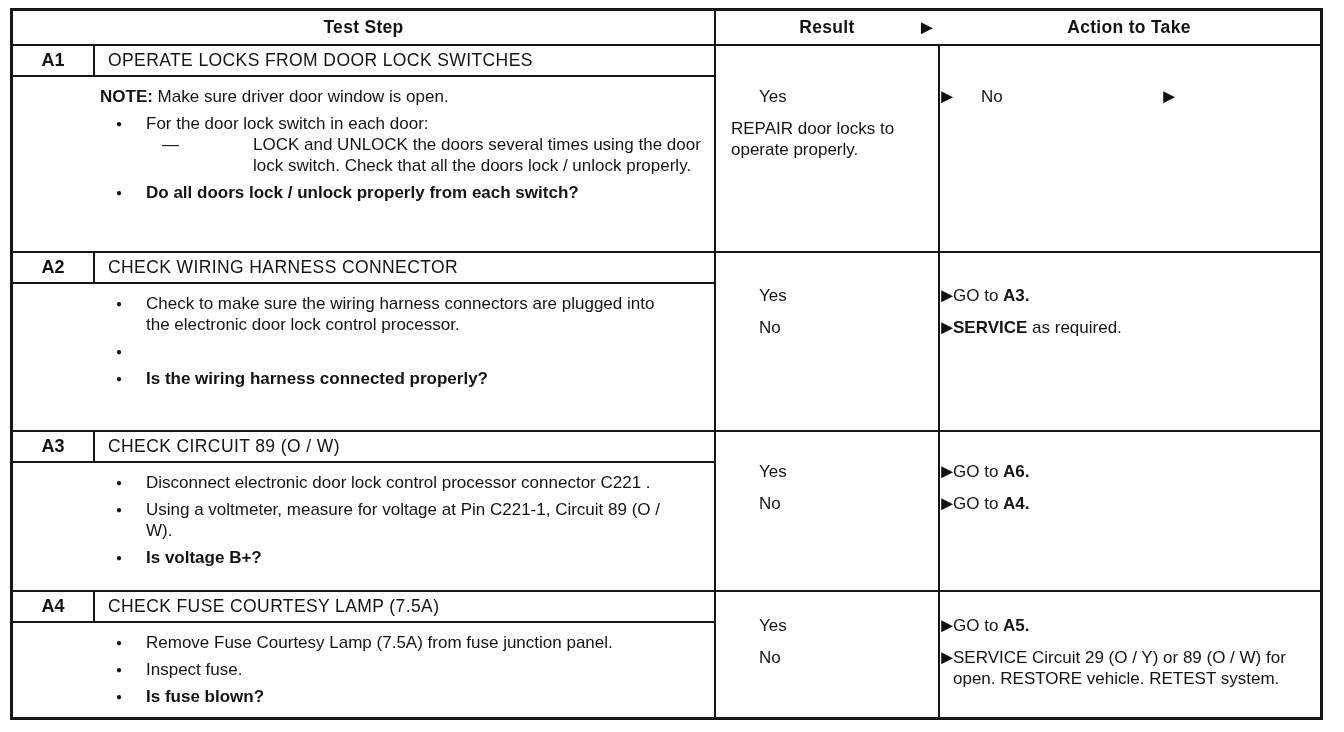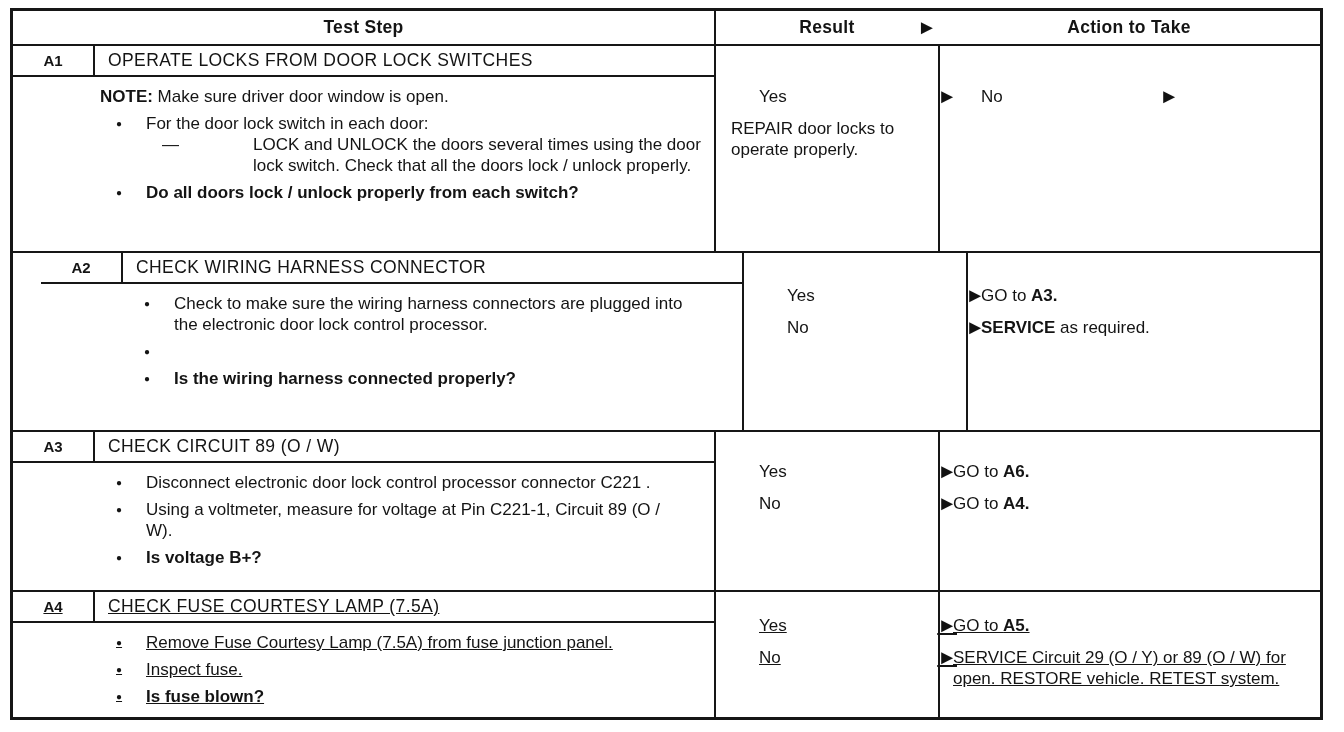--- a/index.html
+++ b/index.html
@@ -31,21 +31,21 @@
   .th-action{flex:1;}
 
   
   .step{display:flex;border-top:2px solid #161616;box-sizing:border-box;}
   .step:first-child{border-top:none;}
   .col-test{width:703px;box-sizing:border-box;border-right:2px solid #161616;display:flex;flex-direction:column;}
   .title-row{display:flex;height:31px;box-sizing:border-box;border-bottom:2px solid #161616;}
   .step-id{
     width:82px;box-sizing:border-box;border-right:2px solid #161616;
     display:flex;align-items:center;justify-content:center;
-    font-weight:bold;font-size:15px;text-align:right;
+    font-weight:bold;font-size:18px;text-align:right;
   }
   .step-title{
     flex:1;display:flex;align-items:center;padding-left:13px;
     font-size:17.5px;letter-spacing:.4px;white-space:nowrap;
   }
   .step-body{padding:9px 8px 6px 87px;font-size:17px;line-height:21px;}
   .ts-item{margin-top:6px;}
   .ts-item:first-child{margin-top:0;}
   .note-line{display:block;}
   .note-prefix{font-weight:bold;}
@@ -71,23 +71,23 @@
   .res-cell{
     display:flex;justify-content:space-between;align-items:flex-start;
     padding-left:22px;box-sizing:border-box;width:222px;margin-left:21px;
   }
   .res-arrow{font-size:20px;line-height:20px;color:#111;margin-right:2px;}
   .act-cell{padding-left:15px;padding-right:10px;}
   .b{font-weight:bold;}
 
   
   .step-a1{min-height:205px;} .step-a1 .step-right{padding-top:40px;}
-  .step-a2{min-height:179px;padding-left:28px;} .step-a2 .step-right{padding-top:32px;}
+  .step-a2{min-height:179px;} .step-a2 .step-right{padding-top:32px;}
   .step-a3{min-height:160px;} .step-a3 .step-right{padding-top:29px;}
-  .step-a4{min-height:127px;text-decoration:underline;} .step-a4 .step-right{padding-top:23px;}
+  .step-a4{min-height:127px;} .step-a4 .step-right{padding-top:23px;}
 </style>
 </head>
 <body>
 
 <div class="page">
   <div class="ptable">
 
     <div class="thead">
       <div class="th th-test">Test Step</div>
       <div class="th th-result">

